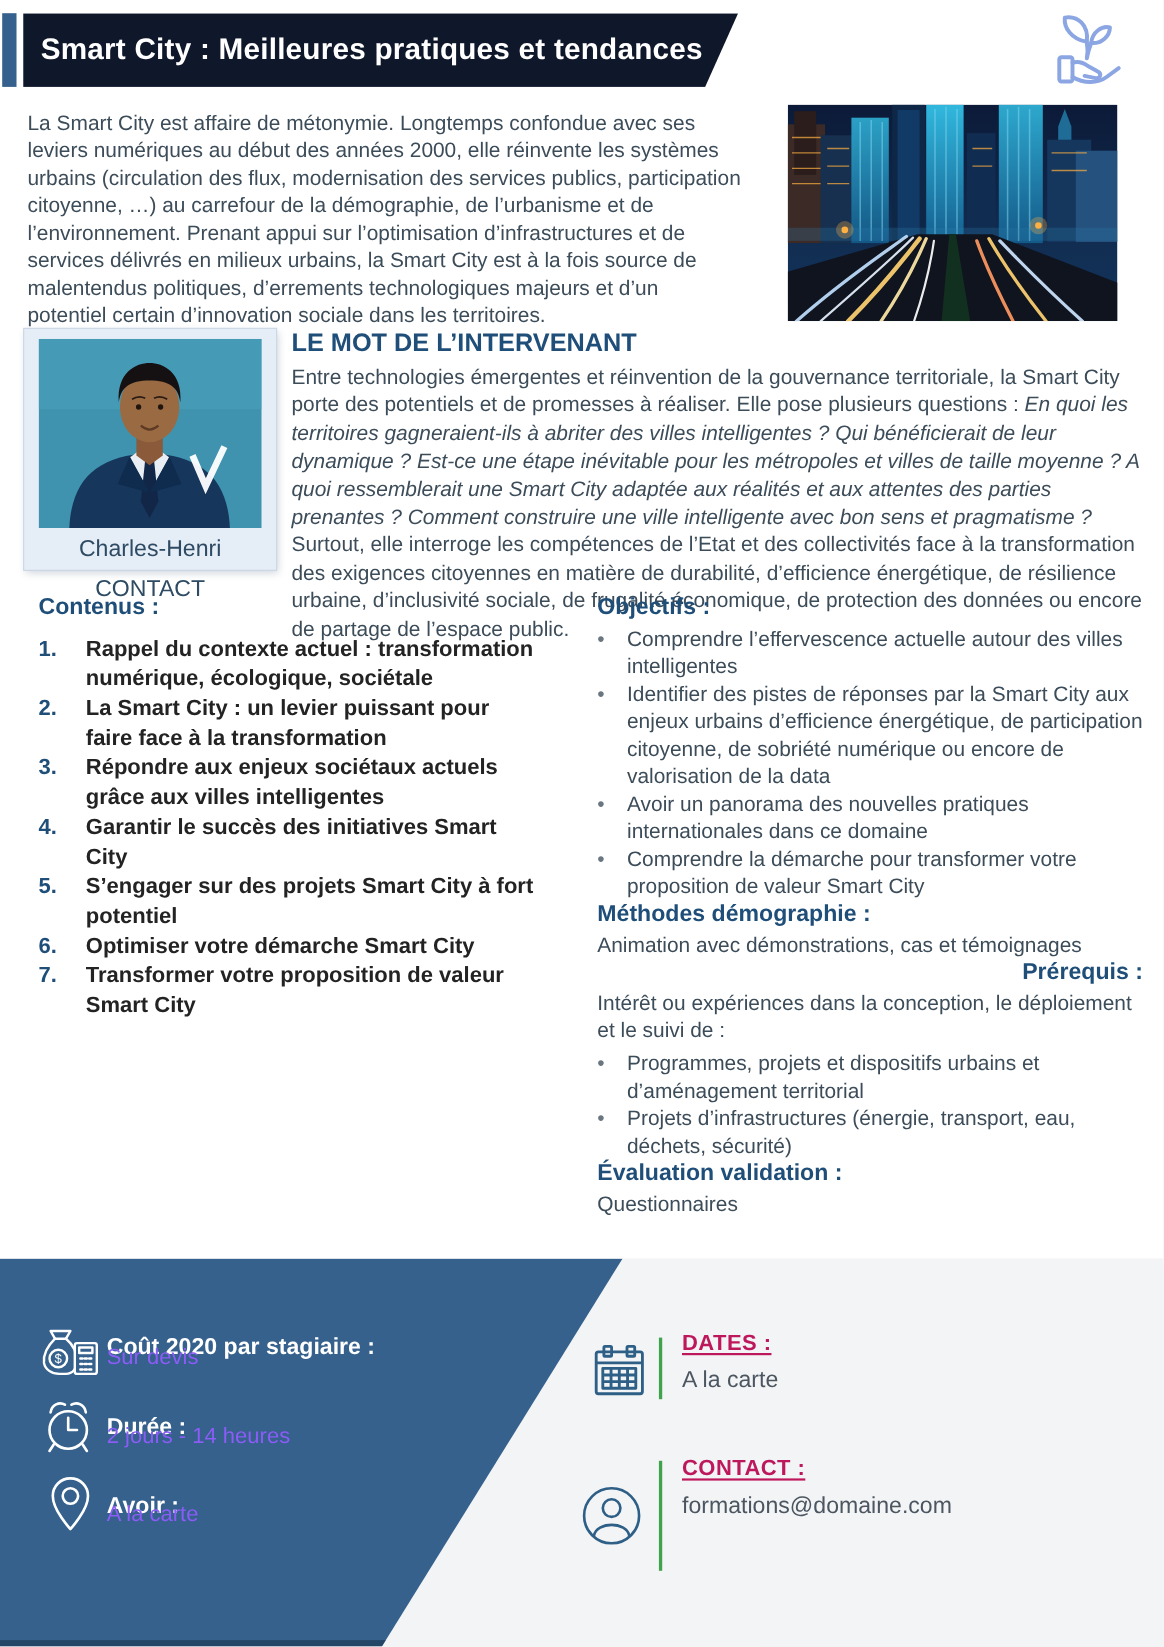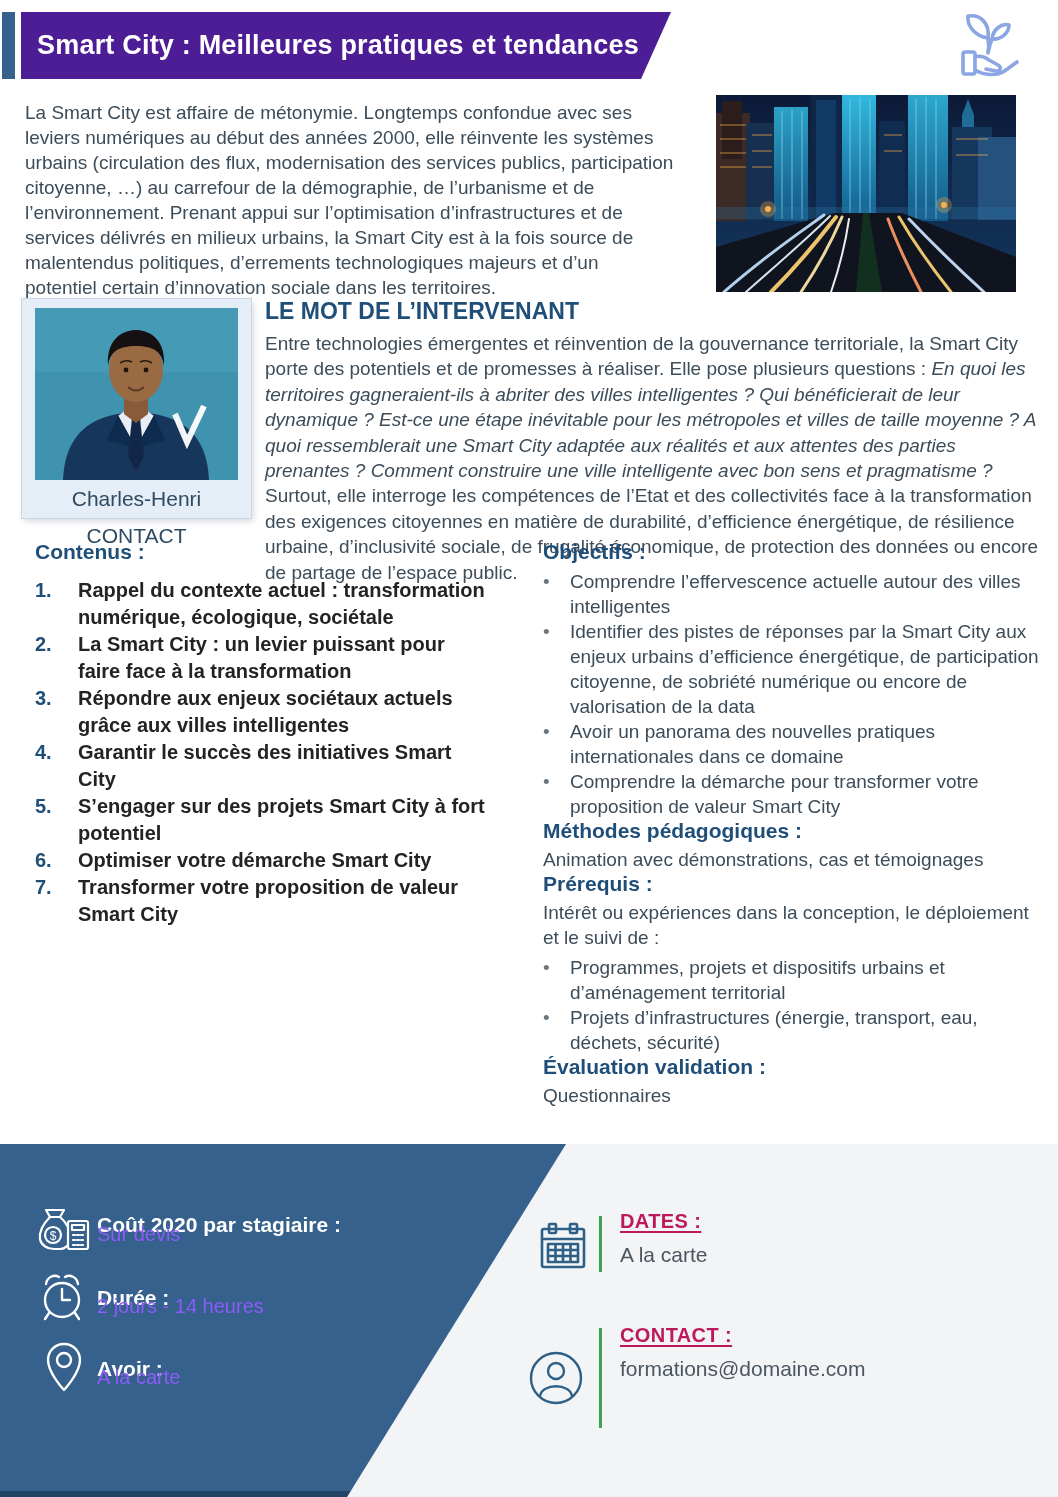--- a/index.html
+++ b/index.html
@@ -1,21 +1,21 @@
 <!DOCTYPE html>
 <html lang="fr"><head>
 <meta charset="utf-8">
 <style>
   html,body{margin:0;padding:0;background:#e9e9e9;}
   .page{position:relative;width:1058px;height:1497px;background:#ffffff;overflow:hidden;
         font-family:"Liberation Sans",sans-serif;color:#3c4c59;margin:0 auto;}
 
   
   .accent-bar{position:absolute;left:2px;top:12px;width:13px;height:67px;background:#35618c;}
-  .banner{position:absolute;left:21px;top:12px;width:650px;height:67px;background:#4c1d95;
+  .banner{position:absolute;left:21px;top:12px;width:650px;height:67px;background:#0f172a;
           clip-path:polygon(0 0,100% 0,calc(100% - 30px) 100%,0 100%);
           display:flex;align-items:center;padding-left:16px;box-sizing:border-box;}
   .banner h1{margin:0;font-size:27px;font-weight:bold;color:#ffffff;letter-spacing:.2px;}
   .hand-plant{position:absolute;left:950px;top:6px;width:80px;height:80px;}
 
   
   .intro{position:absolute;left:25px;top:100px;width:650px;font-size:19px;line-height:25px;margin:0;}
 
   
   .city-photo{position:absolute;left:716px;top:95px;width:300px;height:197px;overflow:hidden;}
@@ -38,21 +38,21 @@
   .c-item .num{color:#1f4e79;}
 
   
   .rcol{position:absolute;left:543px;top:540px;width:496px;}
   .rcol h3{margin:0;font-size:21px;color:#1f4e79;font-weight:bold;}
   .b-list{margin:5px 0 0;padding:0;list-style:none;}
   .b-list li{display:grid;grid-template-columns:27px 1fr;font-size:19px;line-height:25px;}
   .b-list .dot{color:#6a7680;}
   .rtext{margin:4px 0 0;font-size:19px;line-height:25px;}
   .mt-methods{margin-top:27px;}
-  .mt-prereq{margin-top:27px;}
+  .mt-prereq{margin-top:27px;text-align:right;}
   .mt-eval{margin-top:31px;}
 
   
   .footer{position:absolute;left:0;top:1144px;width:1058px;height:353px;background:#f3f4f5;}
   .footer-blue{position:absolute;inset:0;background:#35618c;
                clip-path:polygon(0 0,53.5% 0,32.8% 100%,0 100%);}
   .footer-blue::after{content:"";position:absolute;left:0;bottom:0;width:40%;height:6px;
                       background:rgba(8,26,44,.38);}
   .f-abs{position:absolute;margin:0;}
   .f-label{font-size:21px;font-weight:bold;color:#ffffff;margin-top:21px;}
@@ -207,21 +207,21 @@
       <li>
           <span class="dot">•</span>
           <span>Avoir un panorama des nouvelles pratiques internationales dans ce domaine</span>
         </li>
       <li>
           <span class="dot">•</span>
           <span>Comprendre la démarche pour transformer votre proposition de valeur Smart City</span>
         </li>
     </ul>
 
-    <h3 class="mt-methods">Méthodes pédagogiques :</h3>
+    <h3 class="mt-methods">Méthodes démographie :</h3>
     <p class="rtext">Animation avec démonstrations, cas et témoignages</p>
 
     <h3 class="mt-prereq">Prérequis :</h3>
     <p class="rtext">Intérêt ou expériences dans la conception, le déploiement et le suivi de :</p>
     <ul class="b-list">
       <li>
           <span class="dot">•</span>
           <span>Programmes, projets et dispositifs urbains et d’aménagement territorial</span>
         </li>
       <li>

